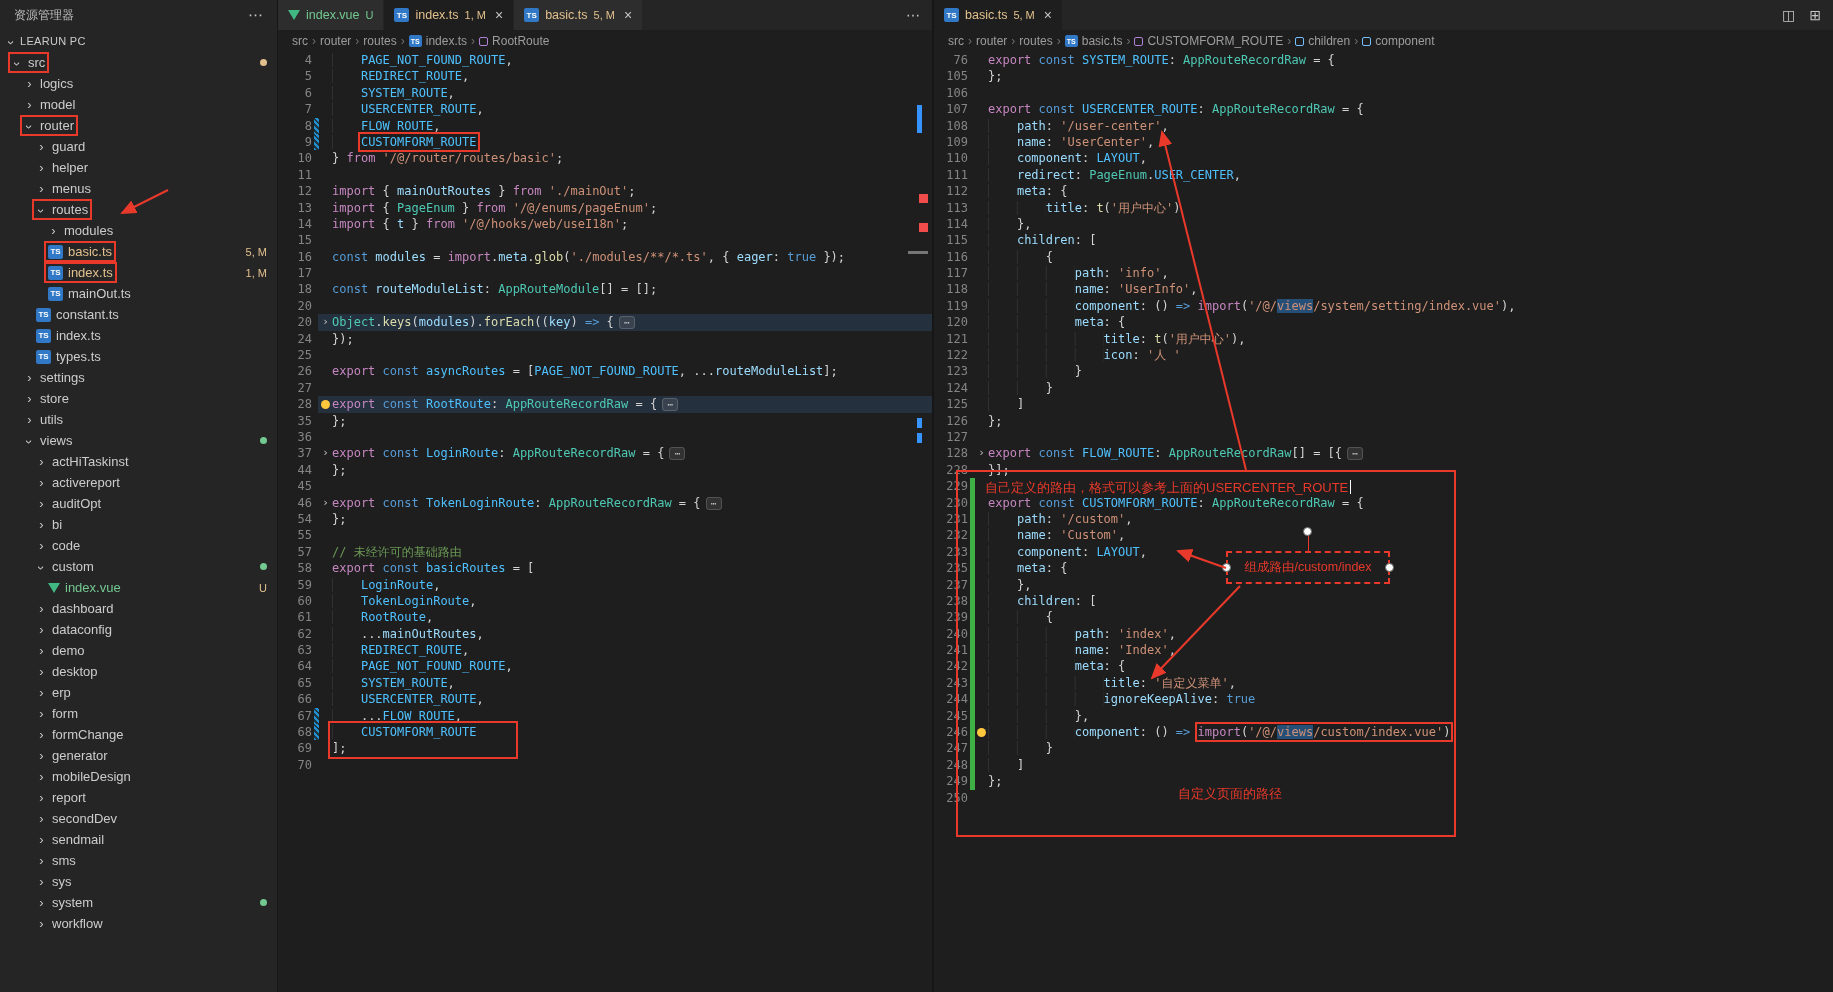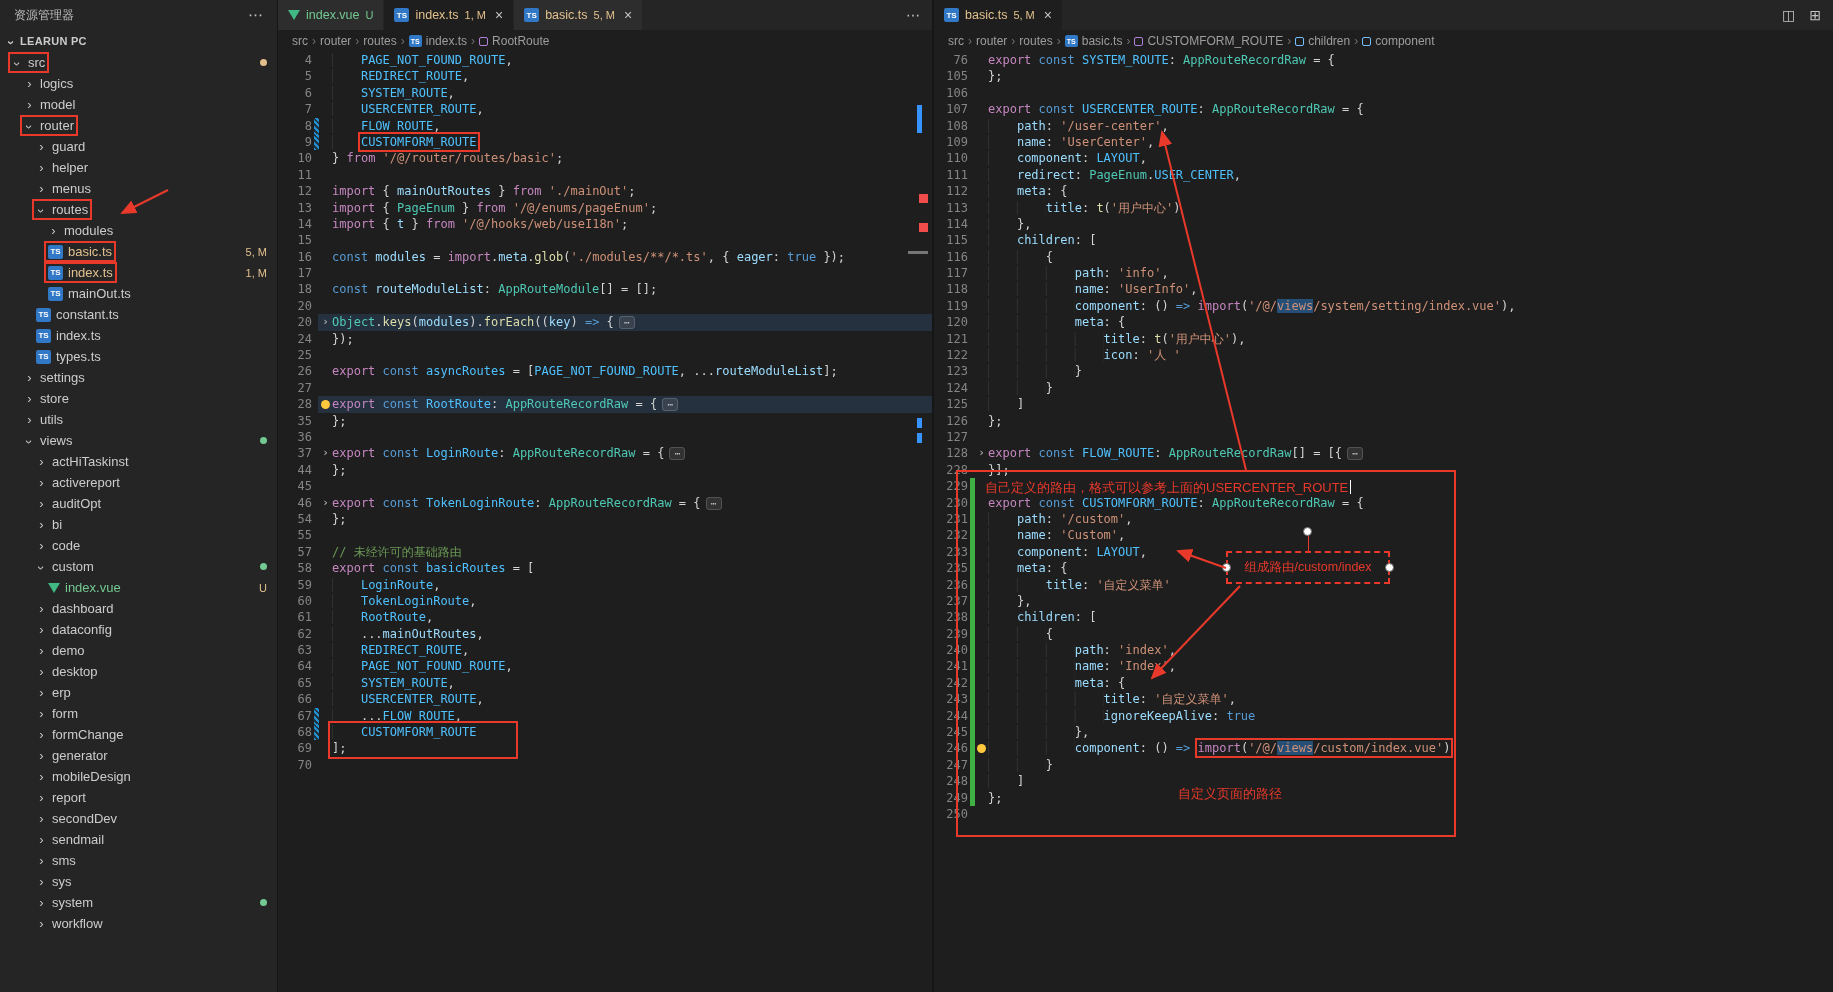--- a/index.html
+++ b/index.html
@@ -2,21 +2,21 @@
 <html><head>
 <meta charset="utf-8">
 <style>
 *{margin:0;padding:0;box-sizing:border-box}
 html,body{background:#1e1e1e}
 body{width:1833px;height:992px;position:relative;overflow:hidden;font-family:"Liberation Sans",sans-serif;color:#ccc}
 
 .sidebar{position:absolute;left:0;top:0;width:278px;height:100%;background:#252526;border-right:1px solid #161616;overflow:hidden}
 .sb-title{height:30px;display:flex;align-items:center;justify-content:space-between;padding:9px 14px;font-size:12px;color:#bbb}
 .sb-more{cursor:pointer;font-size:15px;color:#c5c5c5}
-.sb-section{height:22px;display:flex;align-items:center;gap:3px;font-size:11px;font-weight:bold;color:#ccc;padding-left:6px;letter-spacing:.3px}
+.sb-section{height:22px;display:flex;align-items:center;gap:3px;font-size:11px;font-weight:normal;color:#ccc;padding-left:6px;letter-spacing:.3px}
 .tree{position:relative}
 .tree-row{height:21px;display:flex;align-items:center;font-size:13px;color:#cccccc;cursor:pointer;white-space:nowrap}
 .row-wrap{display:flex;align-items:center;gap:5px;height:100%;padding:0 4px}
 .row-wrap.boxed{outline:2px solid #e8392b;outline-offset:-2px}
 .chev{width:11px;color:#c5c5c5;font-size:13px;display:inline-block;text-align:center;transform-origin:45% 55%}
 .chev.open{transform:rotate(90deg)}
 .ficon-ts{width:15px;height:14px;background:#3178c6;color:#fff;font-size:8px;font-weight:bold;display:inline-flex;align-items:center;justify-content:center;border-radius:2px;flex:none}
 .ficon-ts.sm{width:13px;height:12px;font-size:7px}
 .ficon-vue{width:0;height:0;border-left:6px solid transparent;border-right:6px solid transparent;border-top:10px solid #41b883;flex:none}
 .tlabel{}
@@ -569,21 +569,20 @@
       <div class="cl"><span class="lnum">126</span><span class="gitbar"></span><span class="foldc"></span><span class="ctext"><span class="tk-p">};</span></span></div>
       <div class="cl"><span class="lnum">127</span><span class="gitbar"></span><span class="foldc"></span><span class="ctext"></span></div>
       <div class="cl"><span class="lnum">128</span><span class="gitbar"></span><span class="foldc">›</span><span class="ctext"><span class="tk-k">export</span><span class="tk-p"> </span><span class="tk-s">const</span><span class="tk-p"> </span><span class="tk-c">FLOW_ROUTE</span><span class="tk-p">: </span><span class="tk-t">AppRouteRecordRaw</span><span class="tk-p">[] = [{</span><span class="tk-fold">⋯</span></span></div>
       <div class="cl"><span class="lnum">228</span><span class="gitbar"></span><span class="foldc"></span><span class="ctext"><span class="tk-p">}];</span></span></div>
       <div class="cl"><span class="lnum">229</span><span class="gitbar gadd"></span><span class="foldc"></span><span class="ctext"></span></div>
       <div class="cl"><span class="lnum">230</span><span class="gitbar gadd"></span><span class="foldc"></span><span class="ctext"><span class="tk-k">export</span><span class="tk-p"> </span><span class="tk-s">const</span><span class="tk-p"> </span><span class="tk-c">CUSTOMFORM_ROUTE</span><span class="tk-p">: </span><span class="tk-t">AppRouteRecordRaw</span><span class="tk-p"> = {</span></span></div>
       <div class="cl"><span class="lnum">231</span><span class="gitbar gadd"></span><span class="foldc"></span><span class="ctext"><span class="tk-w">    </span><span class="tk-v">path</span><span class="tk-p">: </span><span class="tk-str">'/custom'</span><span class="tk-p">,</span></span></div>
       <div class="cl"><span class="lnum">232</span><span class="gitbar gadd"></span><span class="foldc"></span><span class="ctext"><span class="tk-w">    </span><span class="tk-v">name</span><span class="tk-p">: </span><span class="tk-str">'Custom'</span><span class="tk-p">,</span></span></div>
       <div class="cl"><span class="lnum">233</span><span class="gitbar gadd"></span><span class="foldc"></span><span class="ctext"><span class="tk-w">    </span><span class="tk-v">component</span><span class="tk-p">: </span><span class="tk-c">LAYOUT</span><span class="tk-p">,</span></span></div>
       <div class="cl"><span class="lnum">235</span><span class="gitbar gadd"></span><span class="foldc"></span><span class="ctext"><span class="tk-w">    </span><span class="tk-v">meta</span><span class="tk-p">: {</span></span></div>
-      <div class="cl"><span class="lnum">236</span><span class="gitbar gadd"></span><span class="foldc"></span><span class="ctext"><span class="tk-w">        </span><span class="tk-v">title</span><span class="tk-p">: </span><span class="tk-str">'自定义菜单'</span></span></div>
       <div class="cl"><span class="lnum">237</span><span class="gitbar gadd"></span><span class="foldc"></span><span class="ctext"><span class="tk-w">    </span><span class="tk-p">},</span></span></div>
       <div class="cl"><span class="lnum">238</span><span class="gitbar gadd"></span><span class="foldc"></span><span class="ctext"><span class="tk-w">    </span><span class="tk-v">children</span><span class="tk-p">: [</span></span></div>
       <div class="cl"><span class="lnum">239</span><span class="gitbar gadd"></span><span class="foldc"></span><span class="ctext"><span class="tk-w">        </span><span class="tk-p">{</span></span></div>
       <div class="cl"><span class="lnum">240</span><span class="gitbar gadd"></span><span class="foldc"></span><span class="ctext"><span class="tk-w">            </span><span class="tk-v">path</span><span class="tk-p">: </span><span class="tk-str">'index'</span><span class="tk-p">,</span></span></div>
       <div class="cl"><span class="lnum">241</span><span class="gitbar gadd"></span><span class="foldc"></span><span class="ctext"><span class="tk-w">            </span><span class="tk-v">name</span><span class="tk-p">: </span><span class="tk-str">'Index'</span><span class="tk-p">,</span></span></div>
       <div class="cl"><span class="lnum">242</span><span class="gitbar gadd"></span><span class="foldc"></span><span class="ctext"><span class="tk-w">            </span><span class="tk-v">meta</span><span class="tk-p">: {</span></span></div>
       <div class="cl"><span class="lnum">243</span><span class="gitbar gadd"></span><span class="foldc"></span><span class="ctext"><span class="tk-w">                </span><span class="tk-v">title</span><span class="tk-p">: </span><span class="tk-str">'自定义菜单'</span><span class="tk-p">,</span></span></div>
       <div class="cl"><span class="lnum">244</span><span class="gitbar gadd"></span><span class="foldc"></span><span class="ctext"><span class="tk-w">                </span><span class="tk-v">ignoreKeepAlive</span><span class="tk-p">: </span><span class="tk-s">true</span></span></div>
       <div class="cl"><span class="lnum">245</span><span class="gitbar gadd"></span><span class="foldc"></span><span class="ctext"><span class="tk-w">            </span><span class="tk-p">},</span></span></div>
       <div class="cl"><span class="lnum">246</span><span class="gitbar gadd"></span><span class="foldc bulb"></span><span class="ctext"><span class="tk-w">            </span><span class="tk-v">component</span><span class="tk-p">: () </span><span class="tk-s">=&gt;</span><span class="tk-p"> </span><span class="red-inline"><span class="tk-k">import</span><span class="tk-p">(</span><span class="tk-str">'/@/</span><span class="tk-strh">views</span><span class="tk-str">/custom/index.vue'</span><span class="tk-p">)</span></span></span></div>

